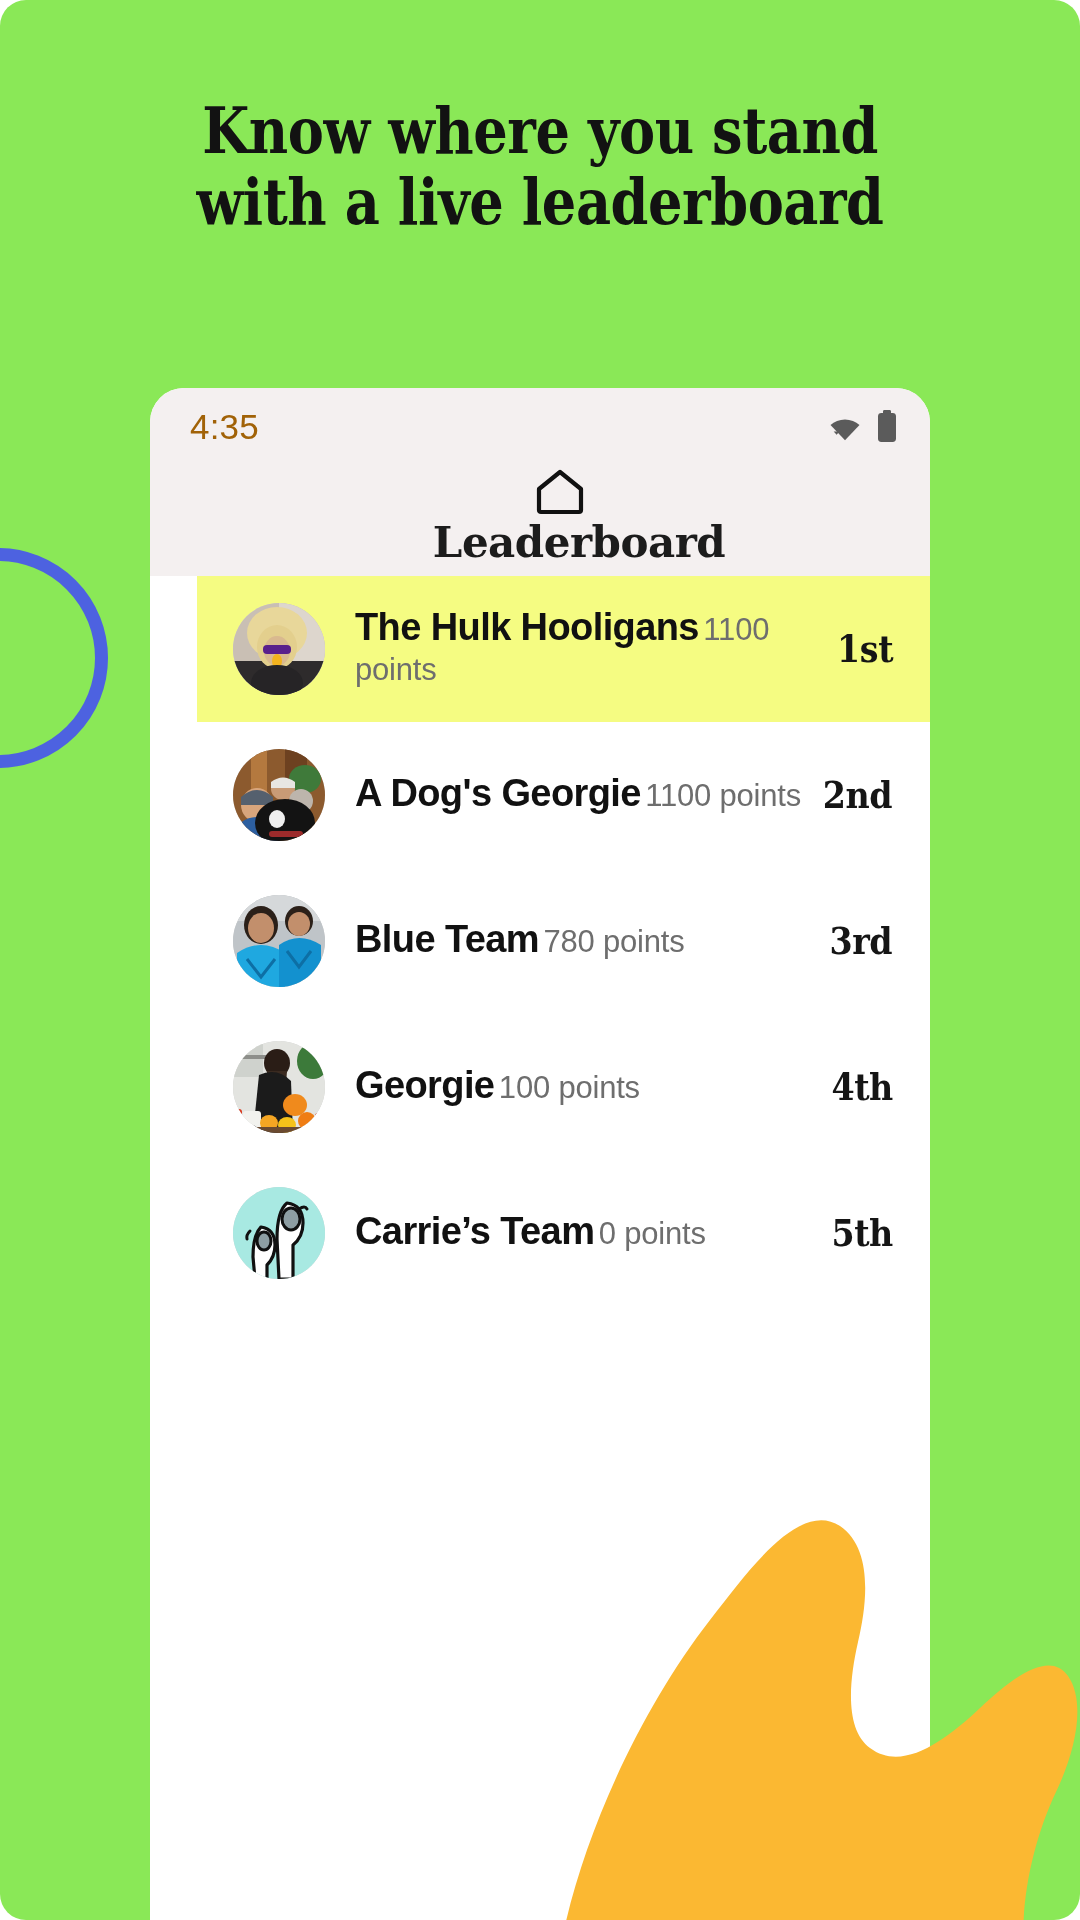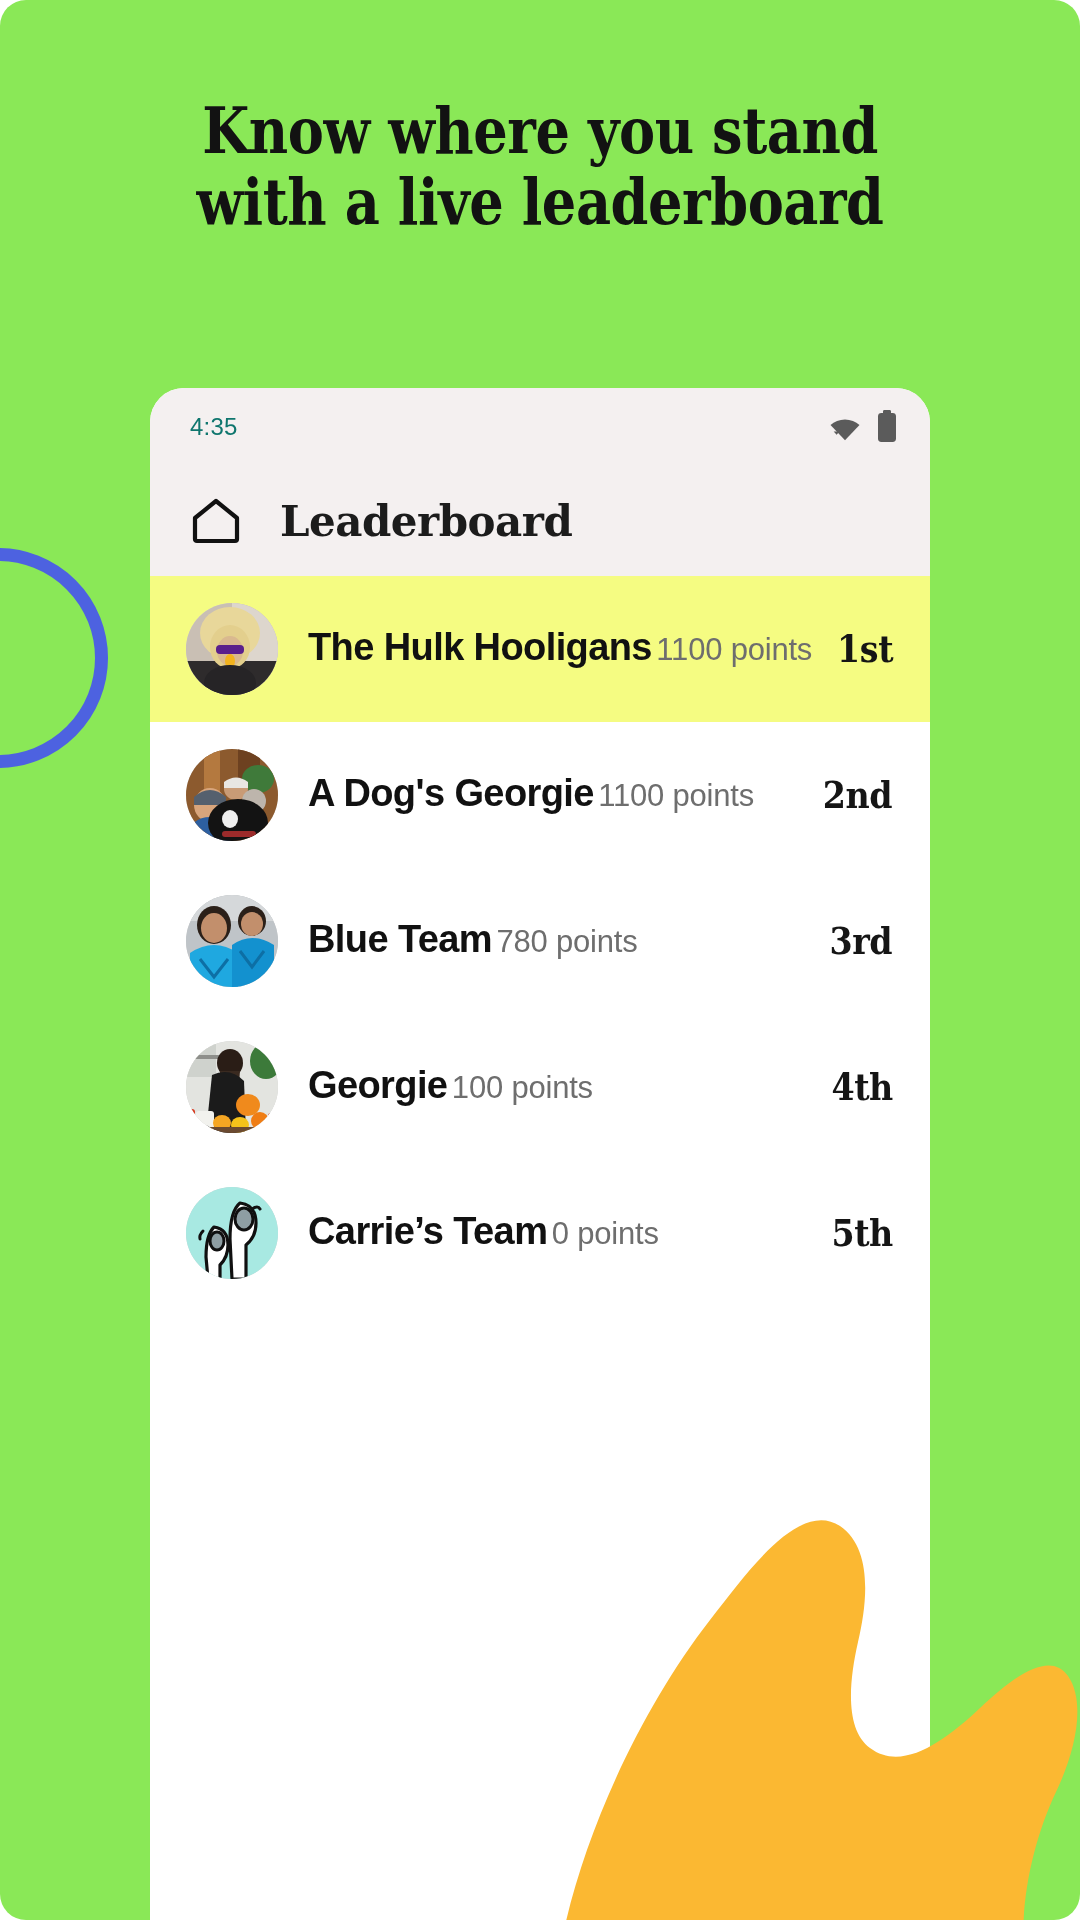--- a/index.html
+++ b/index.html
@@ -78,50 +78,51 @@
     height: 78px;
     background: #F4F0F0;
     display: flex;
     align-items: center;
     justify-content: space-between;
     padding: 0 32px 0 40px;
     box-sizing: border-box;
   }
   .status-time {
     font-family: "Liberation Sans", sans-serif;
-    font-size: 24px;
-    color: #0f766e;
+    font-size: 35px;
+    color: #a16207;
     letter-spacing: 0.2px;
   }
   .status-icons {
     display: flex;
     align-items: center;
     gap: 14px;
   }
 
   .appbar {
     height: 110px;
     background: #F4F0F0;
     display: flex;
     align-items: center;
     padding: 0 0 0 40px;
     box-sizing: border-box;
+    flex-direction: column;
   }
   .home-icon { width: 52px; height: 52px; flex: 0 0 auto; }
   .appbar-title {
     margin-left: 38px;
     font-family: "DejaVu Serif", "Liberation Serif", serif;
     font-weight: 700;
     font-size: 42px;
     letter-spacing: -0.5px;
     color: #1C1C1C;
   }
 
   
-  .board { background: #FFFFFF; }
+  .board { background: #FFFFFF; margin-left: 47px; }
 
   .row {
     display: flex;
     align-items: center;
     height: 146px;
     padding: 0 34px 0 36px;
     box-sizing: border-box;
     background: #FFFFFF;
   }
   .row.highlight { background: #F5FC82; }

